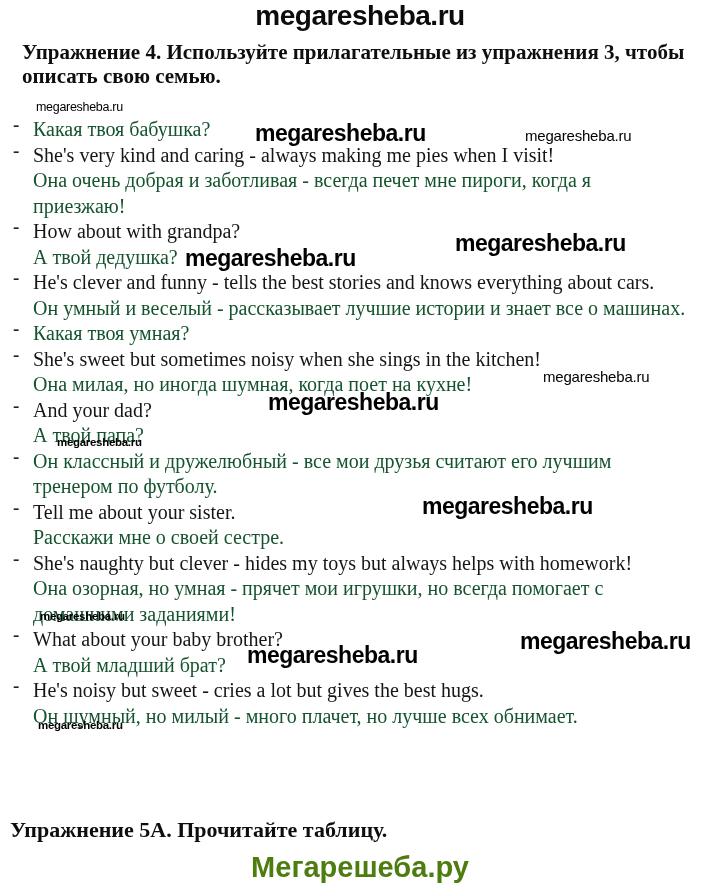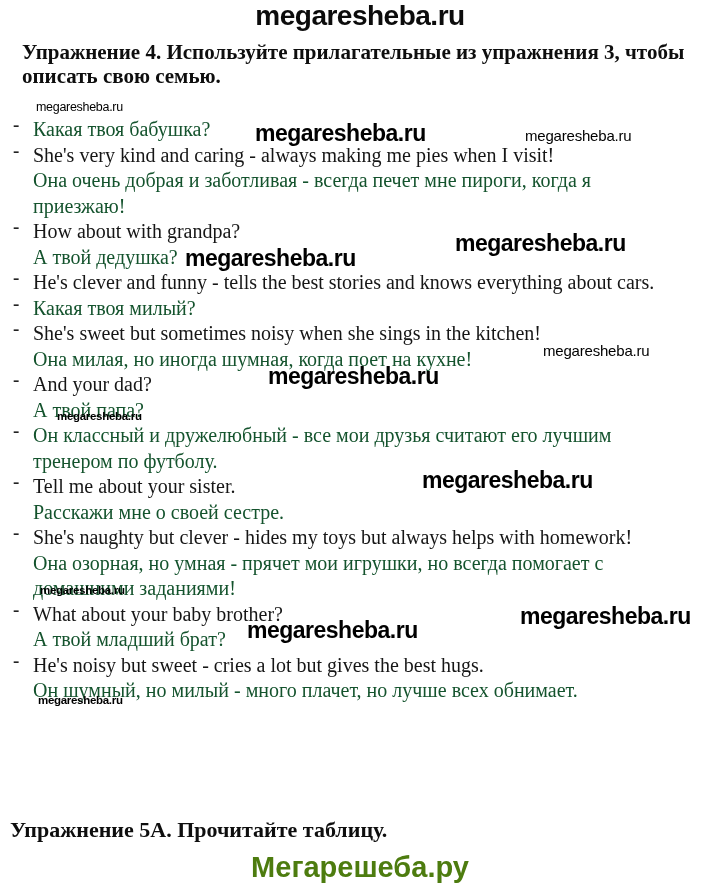--- a/index.html
+++ b/index.html
@@ -103,25 +103,26 @@
       <span class="dash">-</span>
       <div class="en">How about with grandpa?</div>
       <div class="ru">А твой дедушка?</div>
       <span class="wm wm-lg wm4">megaresheba.ru</span>
       <span class="wm wm-lg wm5">megaresheba.ru</span>
     </div>
 
     <div class="item">
       <span class="dash">-</span>
       <div class="en">He's clever and funny - tells the best stories and knows everything about cars.</div>
+      <div class="ru">Он умный и веселый - рассказывает лучшие истории и знает все о машинах.</div>
     </div>
 
     <div class="item">
       <span class="dash">-</span>
-      <div class="ru">Какая твоя милый?</div>
+      <div class="ru">Какая твоя умная?</div>
     </div>
 
     <div class="item">
       <span class="dash">-</span>
       <div class="en">She's sweet but sometimes noisy when she sings in the kitchen!</div>
       <div class="ru">Она милая, но иногда шумная, когда поет на кухне!</div>
       <span class="wm wm-md wm6">megaresheba.ru</span>
     </div>
 
     <div class="item">

